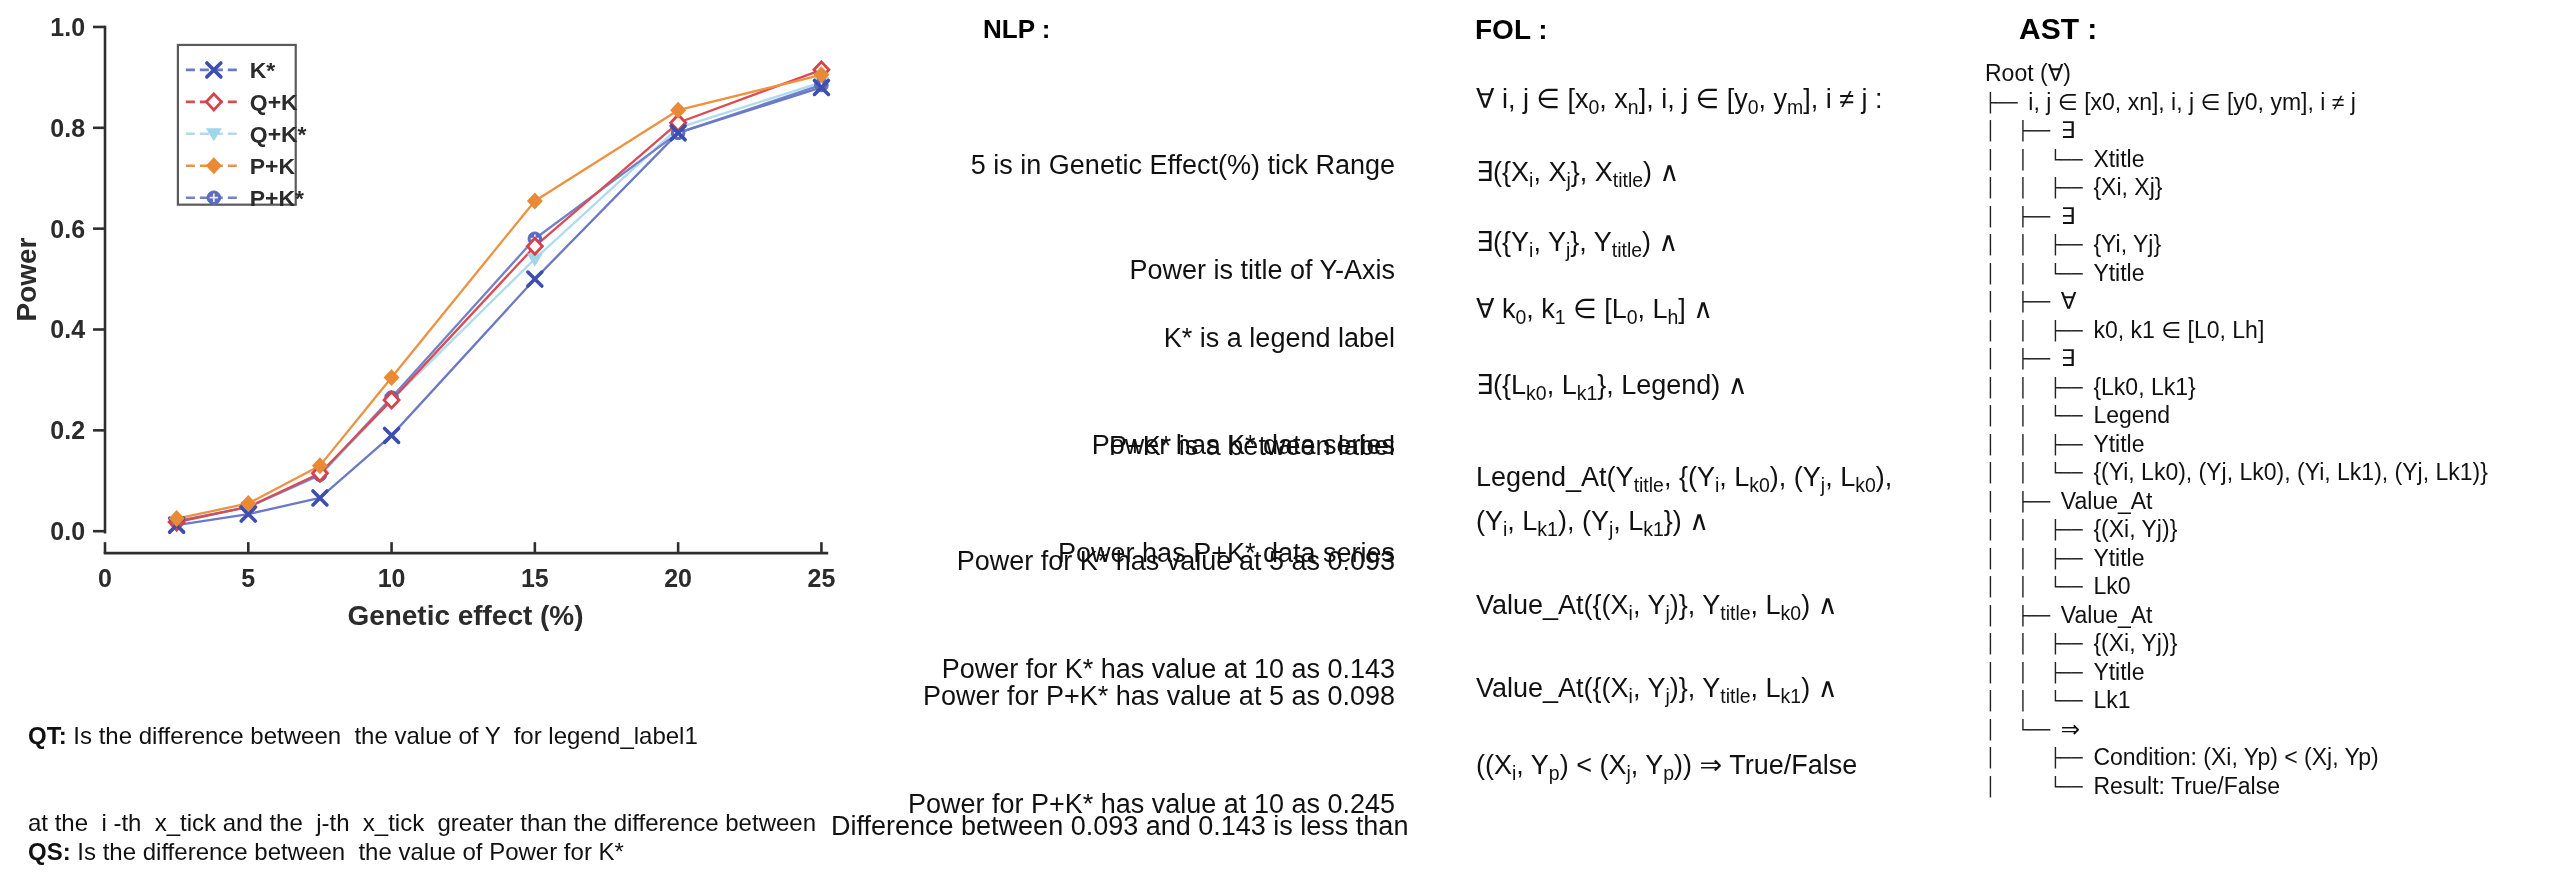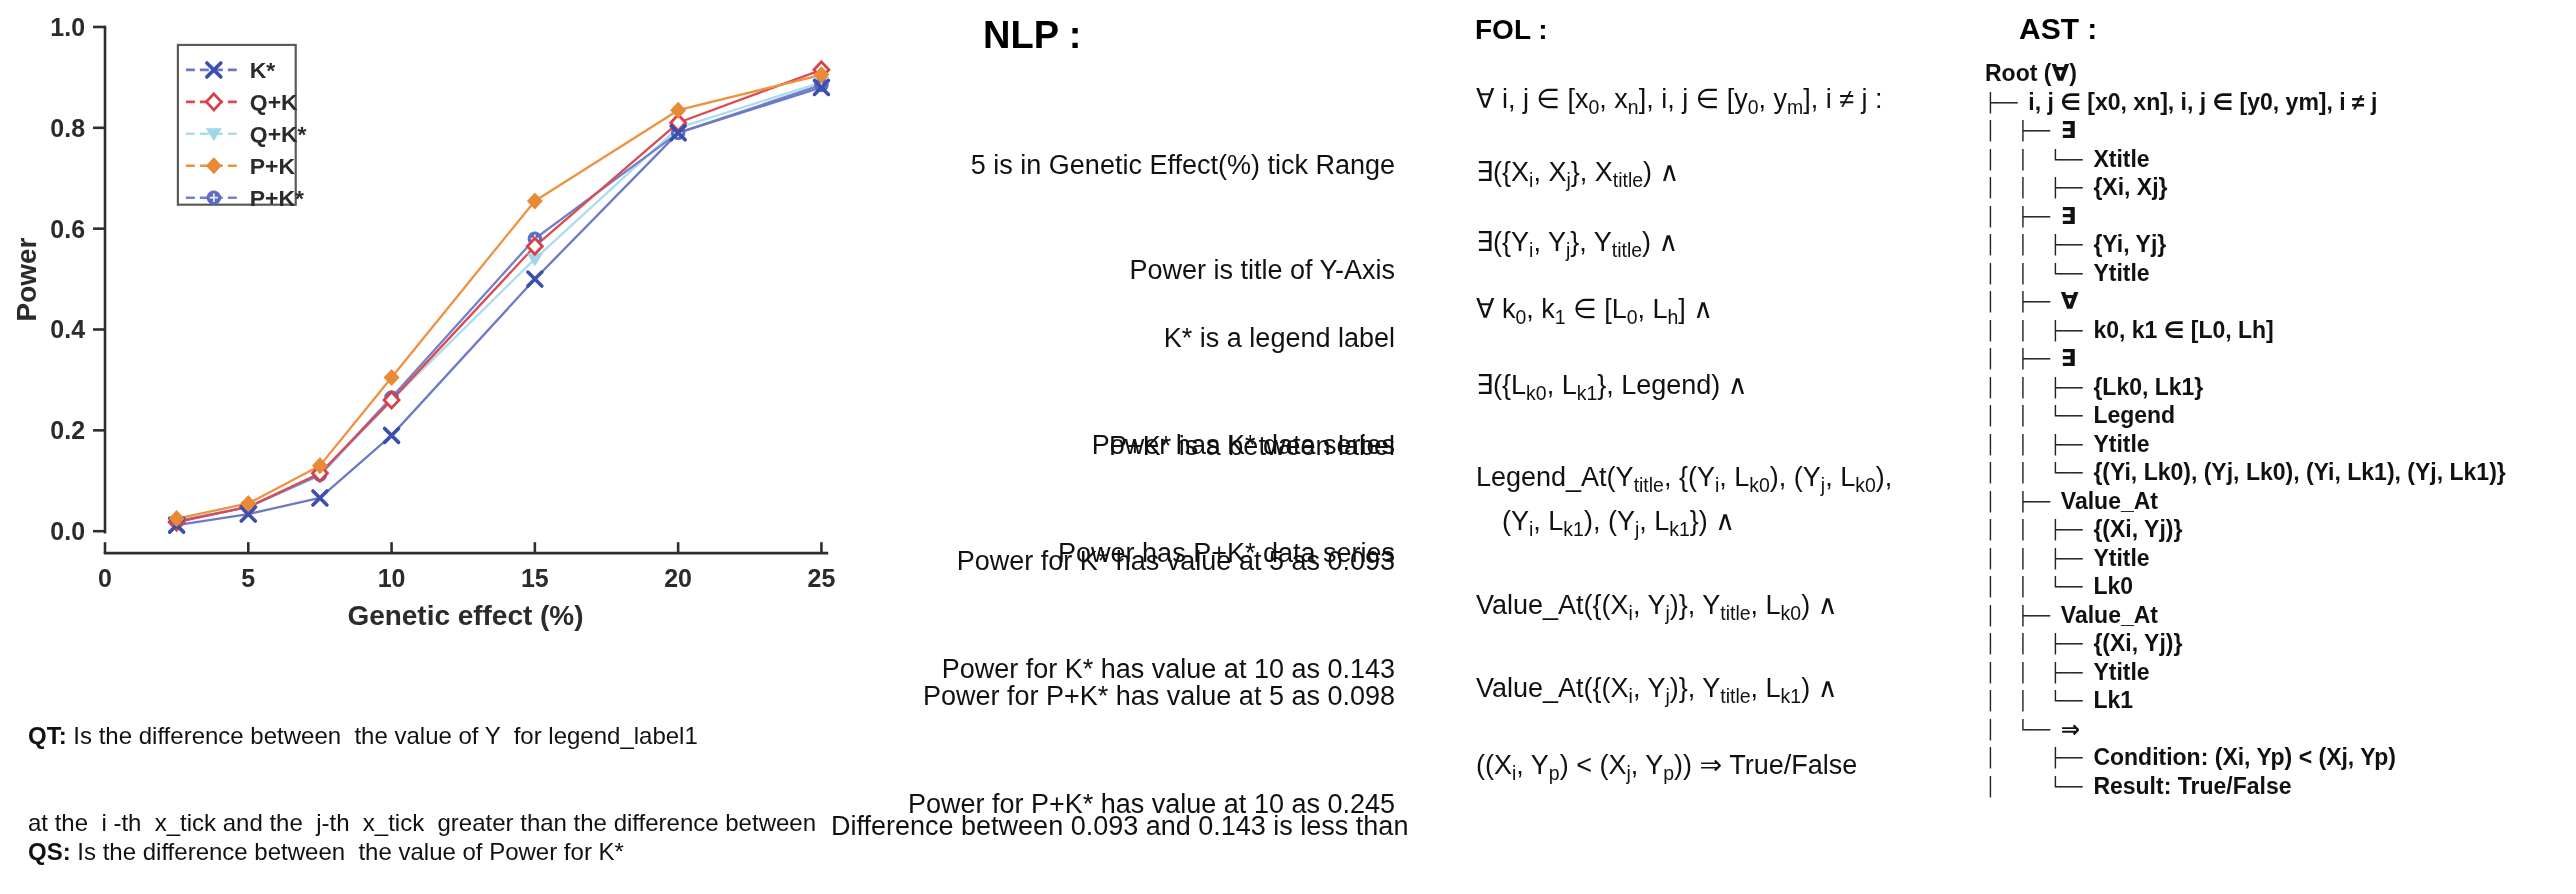--- a/index.html
+++ b/index.html
@@ -10,41 +10,41 @@
   .chart-wrap{position:absolute;left:0;top:0;width:879px;height:659px;}
 
   
   .qblock{position:absolute;left:28px;width:849px;font-size:24px;line-height:29px;
           white-space:pre-wrap;color:#111;}
   .qblock .qlabel{font-weight:bold;}
   .qt{top:663px;}
   .qs{top:779px;}
 
   
-  .nlp-header{position:absolute;left:983px;top:14px;font-size:38px;font-weight:bold;color:#000;}
+  .nlp-header{position:absolute;left:983px;top:14px;font-size:26px;font-weight:bold;color:#000;}
   .nlp-g{position:absolute;left:759px;width:636px;text-align:right;font-size:27px;
          line-height:36px;white-space:pre-wrap;color:#111;}
   .nlp-g1{top:75px;}  .nlp-g2{top:180px;} .nlp-g3{top:248px;}
   .nlp-g4{top:355px;} .nlp-g5{top:471px;} .nlp-g6{top:606px;}
   .nlp-g7{left:831px;width:659px;text-align:left;top:739px;line-height:35px;}
 
   
   .fol-header{position:absolute;left:1475px;top:14px;font-size:28px;font-weight:bold;color:#000;}
   .fol-line{position:absolute;left:1476px;font-size:27px;white-space:pre;color:#111;}
   .fol-line sub{font-size:72%;line-height:0;}
   .fol-l0{top:83px;}  .fol-l1{top:156px;} .fol-l2{top:226px;} .fol-l3{top:293px;}
-  .fol-l4{top:369px;} .fol-l5{top:462px;} .fol-l6{top:505px;margin-left:26px;} .fol-l7{top:589px;}
+  .fol-l4{top:369px;} .fol-l5{top:462px;} .fol-l6{top:505px;} .fol-l7{top:589px;}
   .fol-l8{top:672px;} .fol-l9{top:749px;}
 
   
   .ast-header{position:absolute;left:2019px;top:12px;font-size:30px;font-weight:bold;color:#000;}
   .ast-tree{position:absolute;left:1985px;top:60px;}
   .ast-line{height:28.5px;white-space:pre;color:#111;}
   .ast-p{font-family:"DejaVu Sans Mono",monospace;font-size:18px;vertical-align:middle;color:#222;}
-  .ast-t{font-family:"Liberation Sans","DejaVu Sans",sans-serif;font-size:23px;vertical-align:middle;font-weight:bold;}
+  .ast-t{font-family:"Liberation Sans","DejaVu Sans",sans-serif;font-size:23px;vertical-align:middle;}
 </style>
 </head>
 <body>
 
 <div class="page">
 
   <div class="chart-wrap">
     <svg id="chart-svg" width="879" height="659" viewBox="0 0 880 660">
         <g stroke="#2e2e2e" stroke-width="2.6" stroke-linecap="square">
           <line x1="105" y1="27" x2="105" y2="533"></line>

